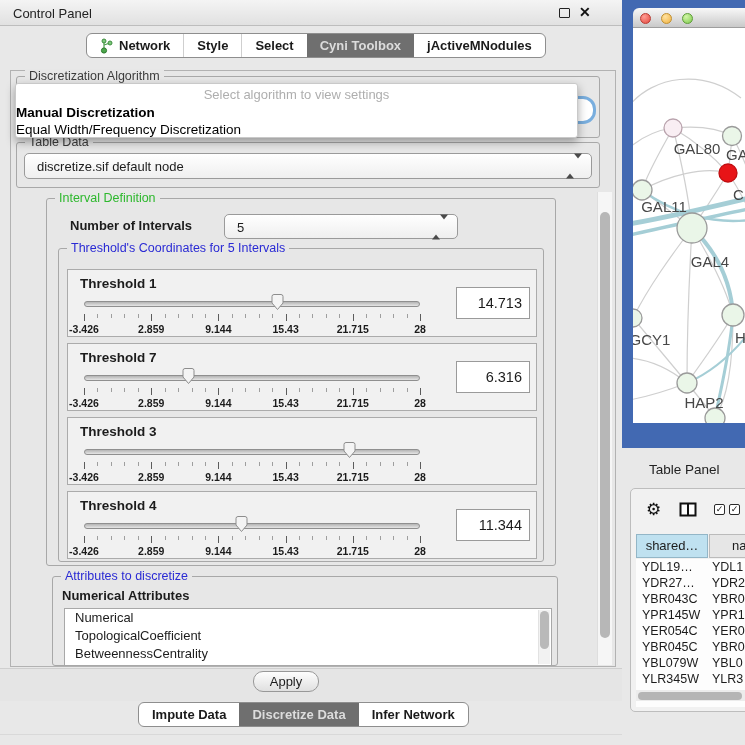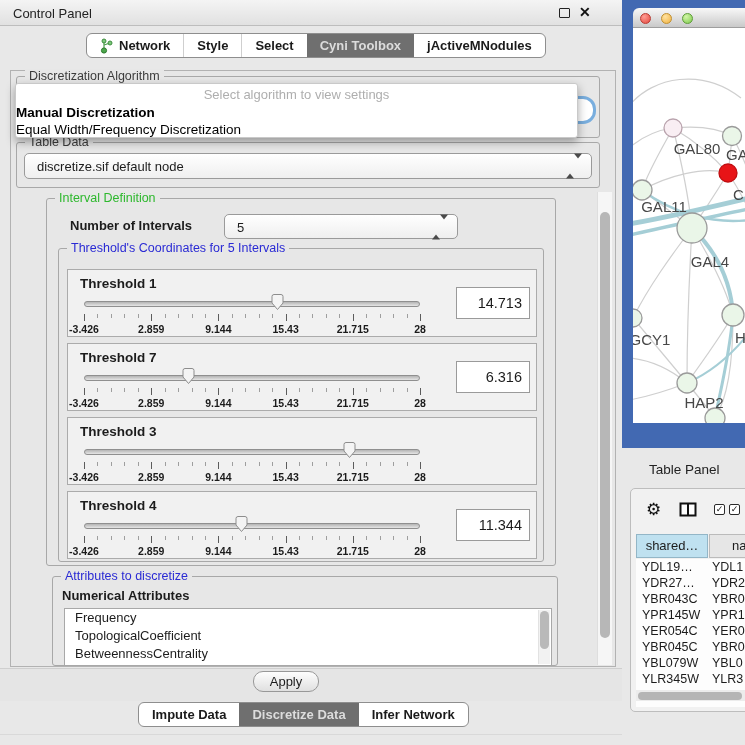--- a/index.html
+++ b/index.html
@@ -335,21 +335,21 @@
         <div class="th-value">11.344</div>
       </div>
     </div>
 
   <div id="attributes-group" class="titled-group">
     <span class="group-title gt-blue">Attributes to discretize</span>
   </div>
   <div id="attr-heading" class="abs">Numerical Attributes</div>
   <div id="attr-list" class="abs">
     <div>
-        <div class="attr-item">Frequency</div>
+        <div class="attr-item">Numerical</div>
         <div class="attr-item">TopologicalCoefficient</div>
         <div class="attr-item">BetweennessCentrality</div>
       </div>
     <span class="list-scrollbar">
         <span class="thumb"></span>
       </span>
   </div>
 
   <div id="apply-strip" class="abs"></div>
   <div id="apply-button" class="abs">Apply</div>

